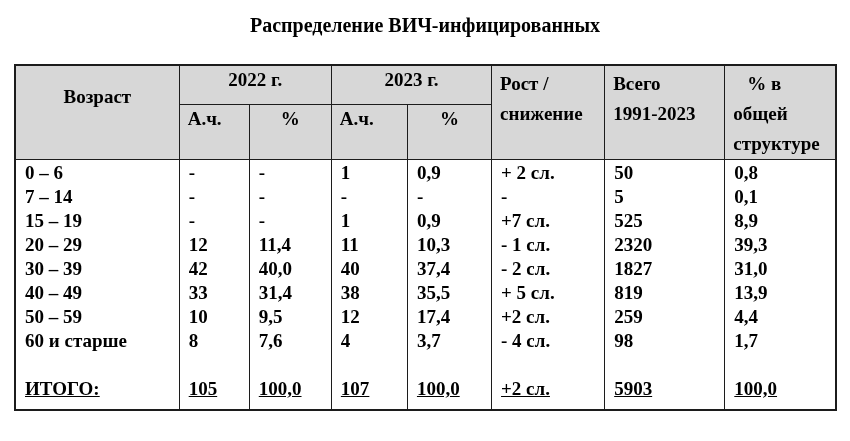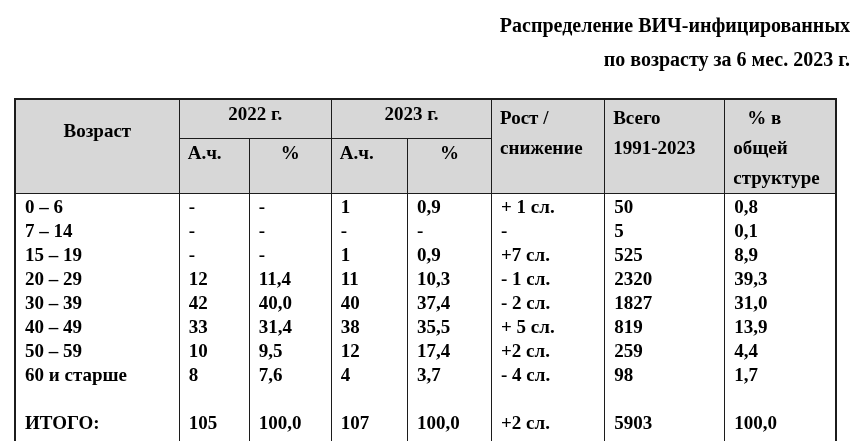--- a/index.html
+++ b/index.html
@@ -8,21 +8,21 @@
     width: 850px;
     height: 441px;
     background: #ffffff;
     overflow: hidden;
     font-family: "Liberation Serif", "DejaVu Serif", serif;
     font-weight: bold;
     color: #000000;
   }
   .title {
     padding-top: 8px;
-    text-align: right;
+    text-align: center;
     font-size: 20px;
     line-height: 34px;
     font-weight: bold;
   }
   table.dist {
     border-collapse: collapse;
     table-layout: fixed;
     width: 823px;
     margin: 22px 0 0 14px;
     border: 2px solid #1c1c1c;
@@ -50,29 +50,28 @@
     border: none;
     border-left: 1.5px solid #1c1c1c;
     border-right: 1.5px solid #1c1c1c;
     padding: 0 4px 0 9px;
     line-height: 24px;
     vertical-align: top;
     text-align: left;
     white-space: nowrap;
   }
   tbody tr.first td { padding-top: 1px; }
-  tbody tr.last td { padding-bottom: 16px; }
+  tbody tr.last td { padding-bottom: 8px; text-decoration: underline; }
 </style>
 </head>
 <body>
 
 <div class="page">
   <div class="title">
     <div>Распределение ВИЧ-инфицированных</div>
-    <div>по возрасту за 6 мес. 2023 г.</div>
   </div>
 
   <table class="dist">
     <colgroup>
       <col style="width:164px">
         <col style="width:70px">
         <col style="width:82px">
         <col style="width:76px">
       <col style="width:84px">
         <col style="width:113px">
@@ -99,21 +98,21 @@
         <th>%</th>
       </tr>
     </thead>
     <tbody>
       <tr class="first">
         <td>0 – 6</td>
         <td>-</td>
         <td>-</td>
         <td>1</td>
         <td>0,9</td>
-        <td>+ 1 сл.</td>
+        <td>+ 2 сл.</td>
         <td>50</td>
         <td>0,8</td>
       </tr>
       <tr>
         <td>7 – 14</td>
         <td>-</td>
         <td>-</td>
         <td>-</td>
         <td>-</td>
         <td>-</td>

